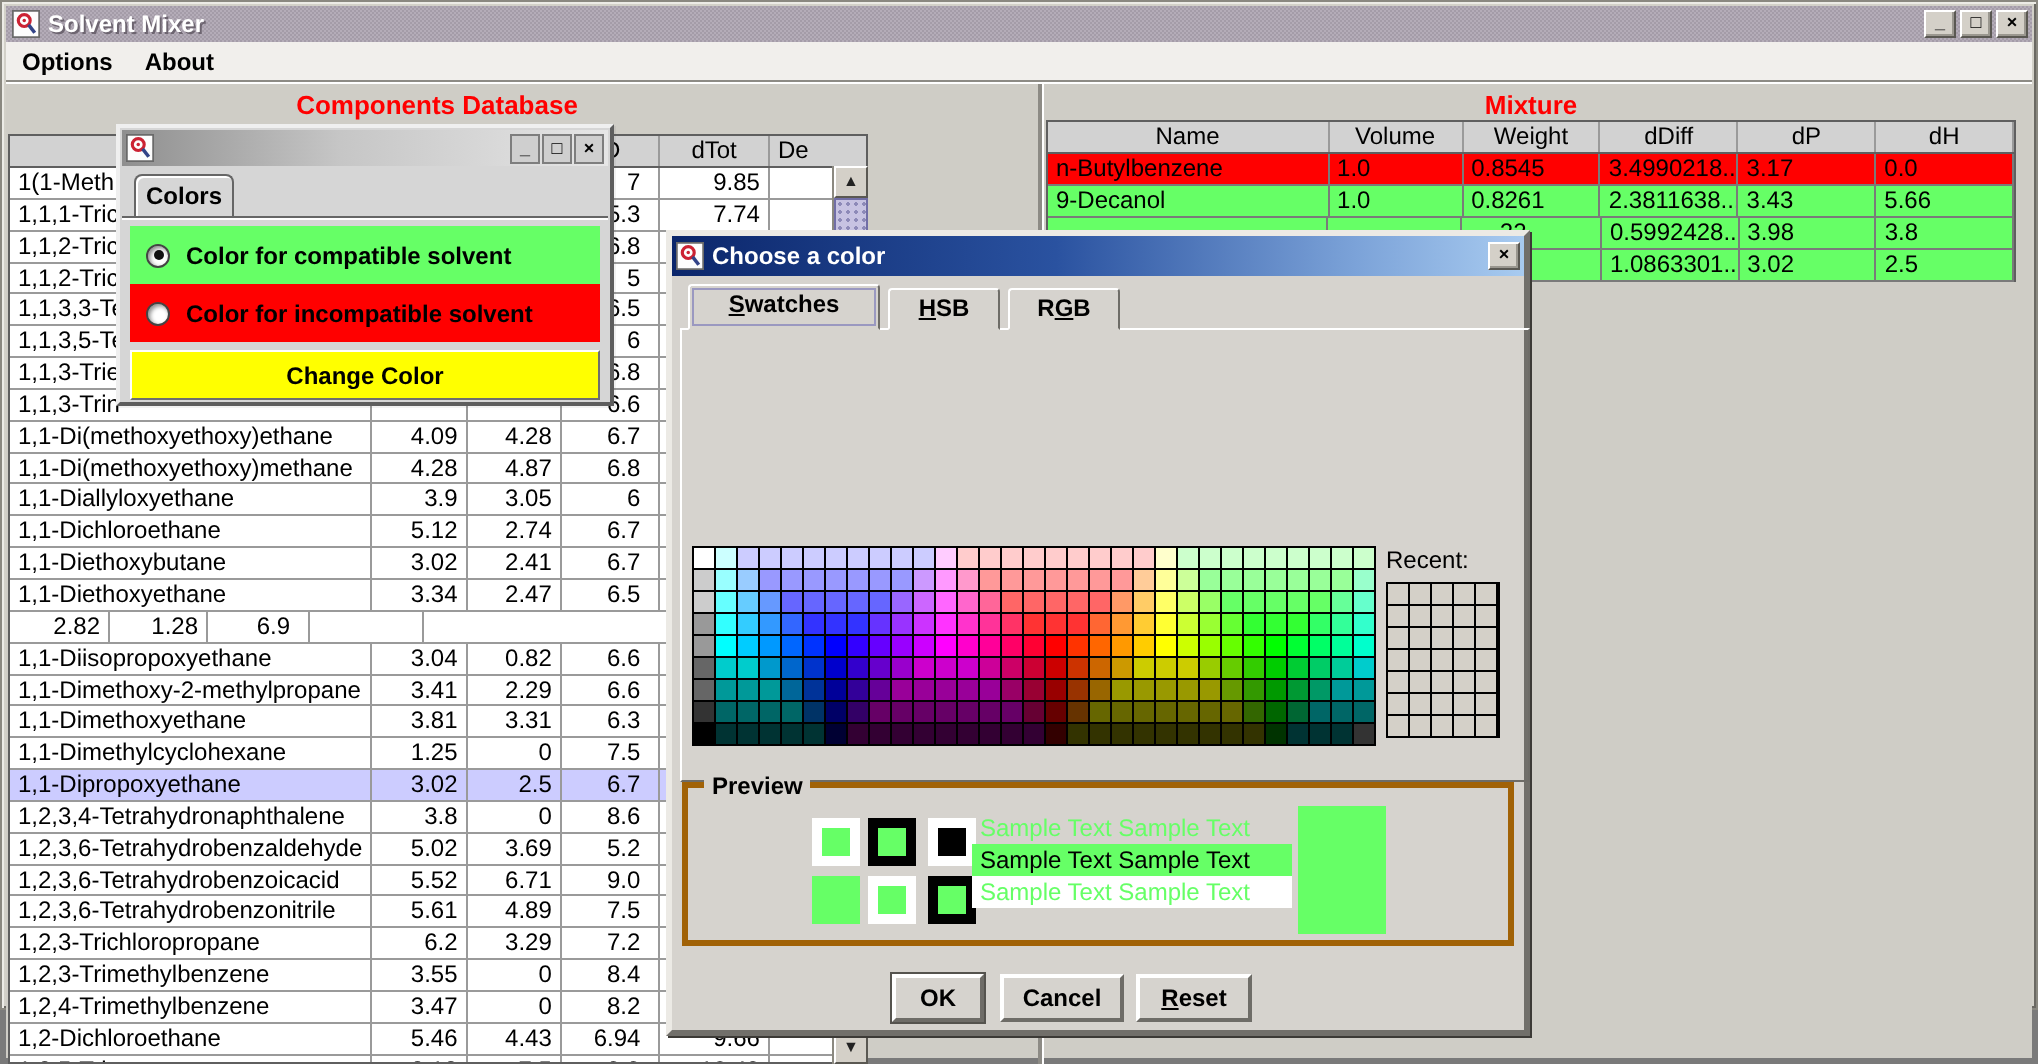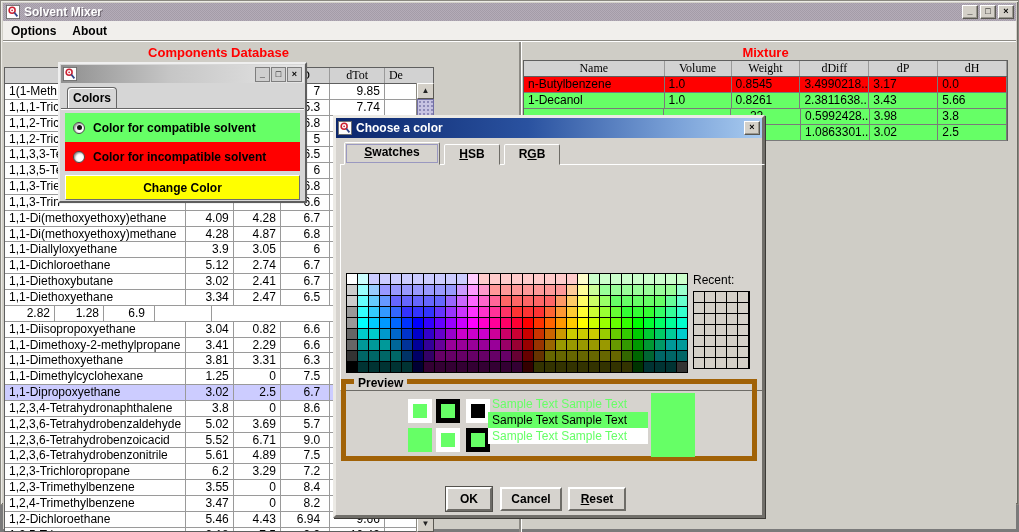--- a/index.html
+++ b/index.html
@@ -27,21 +27,21 @@
 
   #content { left:3px; top:42px; width:1013px; height:487px; background:#cfcdc6; }
 
   .sectitle { font-weight:bold; font-size:13px; color:#f00; text-align:center; }
 
   
   .tbl { background:#fff; overflow:hidden; border:1px solid #5f5f5f; }
   .trow, .thead { display:flex; }
   .thead { background:#d2d2d2; border-bottom:1px solid #5f5f5f; }
   .cell { border-right:1px solid #9a9a9a; overflow:hidden; white-space:nowrap; padding:0 4px; line-height:15px; }
-  .thead .cell { line-height:14px;font-family:Liberation Serif, serif; }
+  .thead .cell { line-height:14px; }
   .trow { border-bottom:1px solid #9a9a9a; background:#fff; }
   .num { text-align:right; }
   .ctr { text-align:center; }
 
   
   #comp-tbl { left:4px; top:67px; width:430px; height:465px; }
   #comp-tbl .thead { height:16px; }
   #comp-tbl .trow { height:15.85px; }
   .k-name{width:189px;} .k-c2{width:50px;} .k-c3{width:49px;}
   .k-dd{width:51px; padding-right:9px;} .k-dt{width:57px;} .k-de{width:50px; border-right:none;}
@@ -99,21 +99,21 @@
   #tabpanel { position:absolute; left:4px; top:46px; width:425px; height:227px;
     border:1px solid; border-color:#fff #6e6c67 #6e6c67 #fff; }
   #swatchgrid { position:absolute; left:5px; top:108px; display:grid; grid-template-columns:repeat(31,10px);
     grid-auto-rows:10px; gap:1px; background:#000; border:1px solid #000; width:342px; }
   #swatchgrid div { width:10px; height:10px; }
   #recent-label { position:absolute; left:352px; top:108px; font-weight:normal; }
   #recentgrid { position:absolute; left:352px; top:126px; display:grid; grid-template-columns:repeat(5,10px);
     grid-auto-rows:10px; gap:1px; background:#000; border:1px solid #000; width:57px; }
   #recentgrid div { width:10px; height:10px; background:#d4d0c8; }
 
-  #preview { position:absolute; left:5px; top:261px; width:416px; height:82px; border:5px solid #a16207; }
+  #preview { position:absolute; left:5px; top:273px; width:416px; height:82px; border:3px solid #a16207; }
   #preview-label { position:absolute; left:8px; top:-8px; background:#d6d3ce; padding:0 4px; font-weight:bold; }
   .pv-sq { position:absolute; width:24px; height:24px; }
   .pv-in1 { position:absolute; inset:5px; } .pv-in2 { position:absolute; inset:8px; }
   .sample { position:absolute; left:142px; width:160px; height:16px; line-height:16px; padding-left:4px; white-space:nowrap; }
   #pv-big { position:absolute; left:305px; top:9px; width:44px; height:64px; }
 
   .dlgbtn { position:absolute; top:369px; height:24px; background:#d6d3ce; font-weight:bold; text-align:center; line-height:21px;
     border:2px solid; border-color:#fff #6e6c67 #6e6c67 #fff; }
   #btn-ok { left:110px; width:46px; outline:1px solid #55534e; }
   #btn-cancel { left:164px; width:62px; }
@@ -326,21 +326,21 @@
           <div class="cell k-c2 num">3.8</div>
           <div class="cell k-c3 num">0</div>
           <div class="cell k-dd num">8.6</div>
           <div class="cell k-dt num"></div>
           <div class="cell k-de"></div>
         </div>
         <div class="trow">
           <div class="cell k-name">1,2,3,6-Tetrahydrobenzaldehyde</div>
           <div class="cell k-c2 num">5.02</div>
           <div class="cell k-c3 num">3.69</div>
-          <div class="cell k-dd num">5.7</div>
+          <div class="cell k-dd num">5.2</div>
           <div class="cell k-dt num"></div>
           <div class="cell k-de"></div>
         </div>
         <div class="trow">
           <div class="cell k-name">1,2,3,6-Tetrahydrobenzoicacid</div>
           <div class="cell k-c2 num">5.52</div>
           <div class="cell k-c3 num">6.71</div>
           <div class="cell k-dd num">9.0</div>
           <div class="cell k-dt num"></div>
           <div class="cell k-de"></div>
@@ -414,21 +414,21 @@
     <div>
         <div class="trow" style="border-bottom-color: rgb(122, 122, 122);">
           <div class="cell m-name" style="background: rgb(255, 0, 0); border-right-color: rgb(122, 122, 122);">n-Butylbenzene</div>
           <div class="cell m-vol" style="background: rgb(255, 0, 0); border-right-color: rgb(122, 122, 122);">1.0</div>
           <div class="cell m-wgt" style="background: rgb(255, 0, 0); border-right-color: rgb(122, 122, 122);">0.8545</div>
           <div class="cell m-dd" style="background: rgb(255, 0, 0); border-right-color: rgb(122, 122, 122);">3.4990218...</div>
           <div class="cell m-dp" style="background: rgb(255, 0, 0); border-right-color: rgb(122, 122, 122);">3.17</div>
           <div class="cell m-dh" style="background: rgb(255, 0, 0); border-right-color: rgb(122, 122, 122);">0.0</div>
         </div>
         <div class="trow" style="border-bottom-color: rgb(122, 122, 122);">
-          <div class="cell m-name" style="background: rgb(102, 255, 102); border-right-color: rgb(122, 122, 122);">1-Decanol</div>
+          <div class="cell m-name" style="background: rgb(102, 255, 102); border-right-color: rgb(122, 122, 122);">9-Decanol</div>
           <div class="cell m-vol" style="background: rgb(102, 255, 102); border-right-color: rgb(122, 122, 122);">1.0</div>
           <div class="cell m-wgt" style="background: rgb(102, 255, 102); border-right-color: rgb(122, 122, 122);">0.8261</div>
           <div class="cell m-dd" style="background: rgb(102, 255, 102); border-right-color: rgb(122, 122, 122);">2.3811638...</div>
           <div class="cell m-dp" style="background: rgb(102, 255, 102); border-right-color: rgb(122, 122, 122);">3.43</div>
           <div class="cell m-dh" style="background: rgb(102, 255, 102); border-right-color: rgb(122, 122, 122);">5.66</div>
         </div>
         <div class="trow" style="border-bottom-color: rgb(122, 122, 122);">
           <div class="cell m-name" style="background: rgb(102, 255, 102); border-right-color: rgb(122, 122, 122);"></div>
           <div class="cell m-vol" style="background: rgb(102, 255, 102); border-right-color: rgb(122, 122, 122);"></div>
           <div class="cell m-wgt frag" style="background: rgb(102, 255, 102); border-right-color: rgb(122, 122, 122);">22</div>

